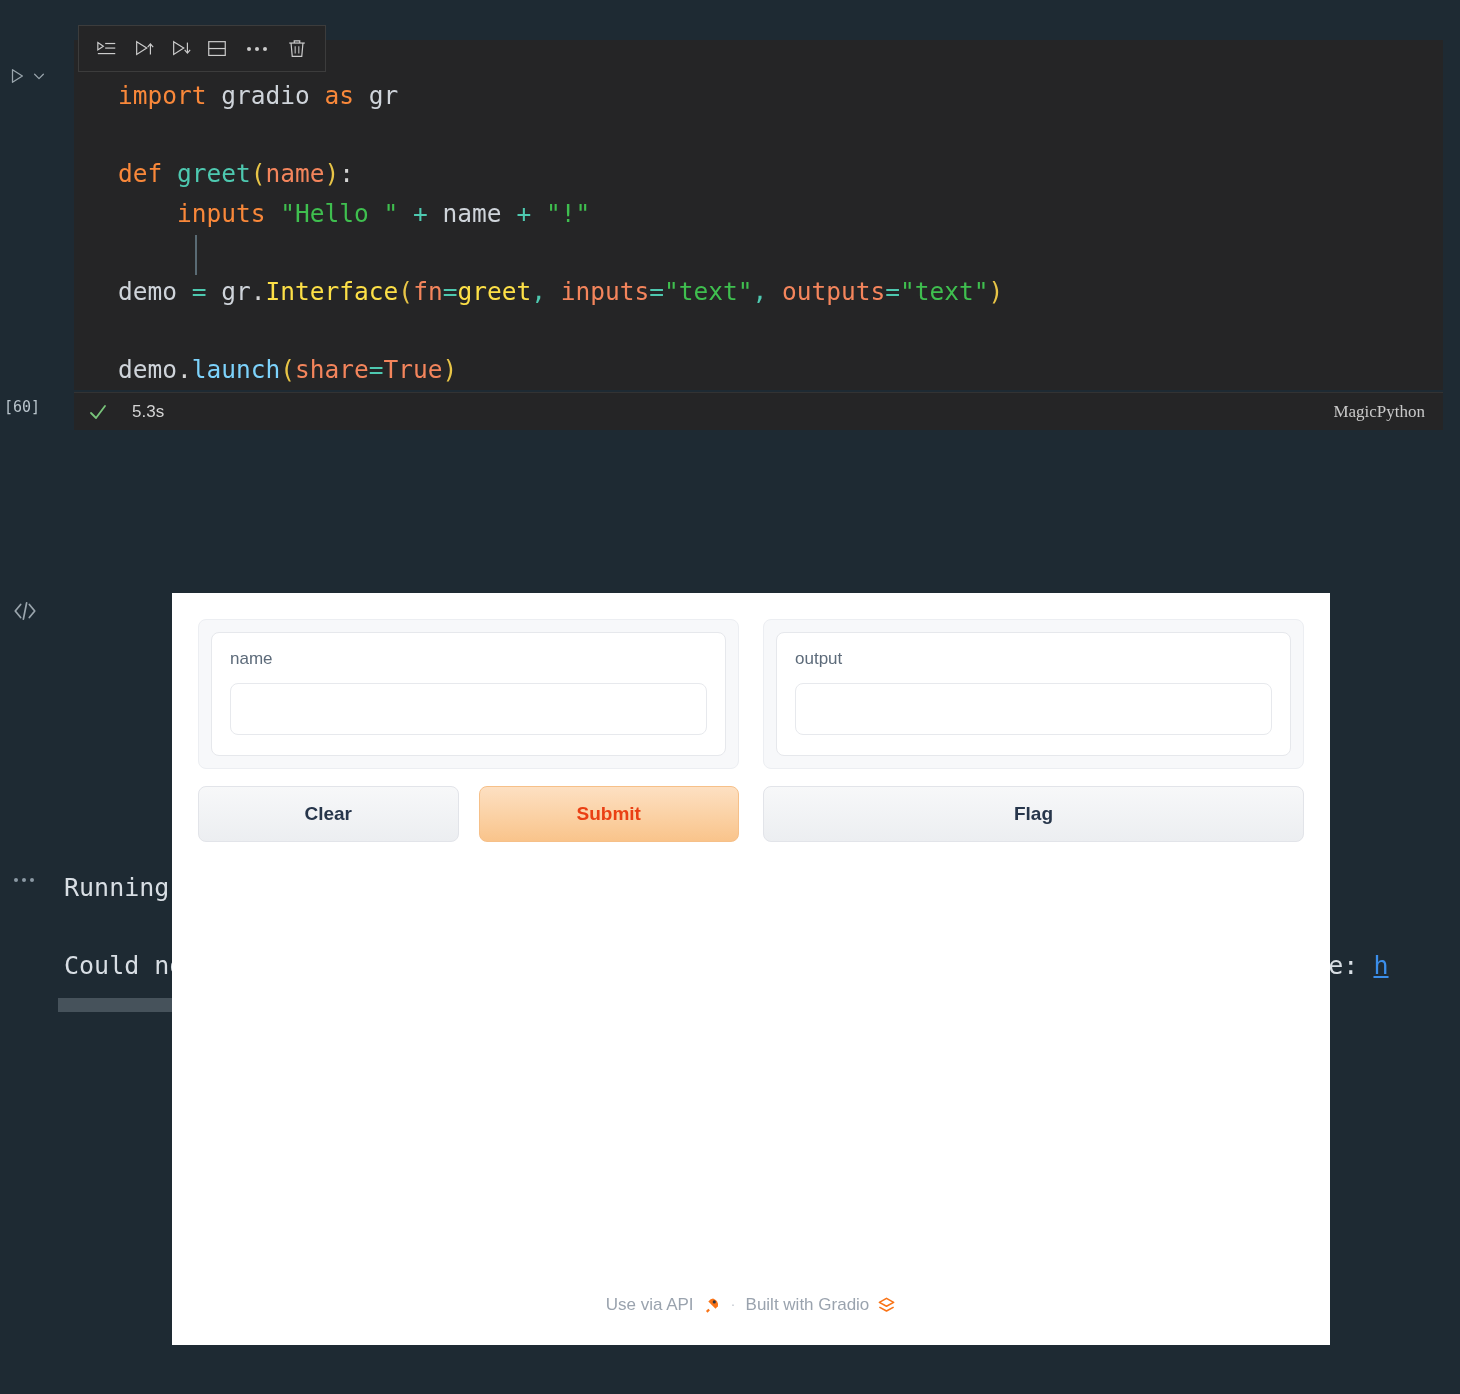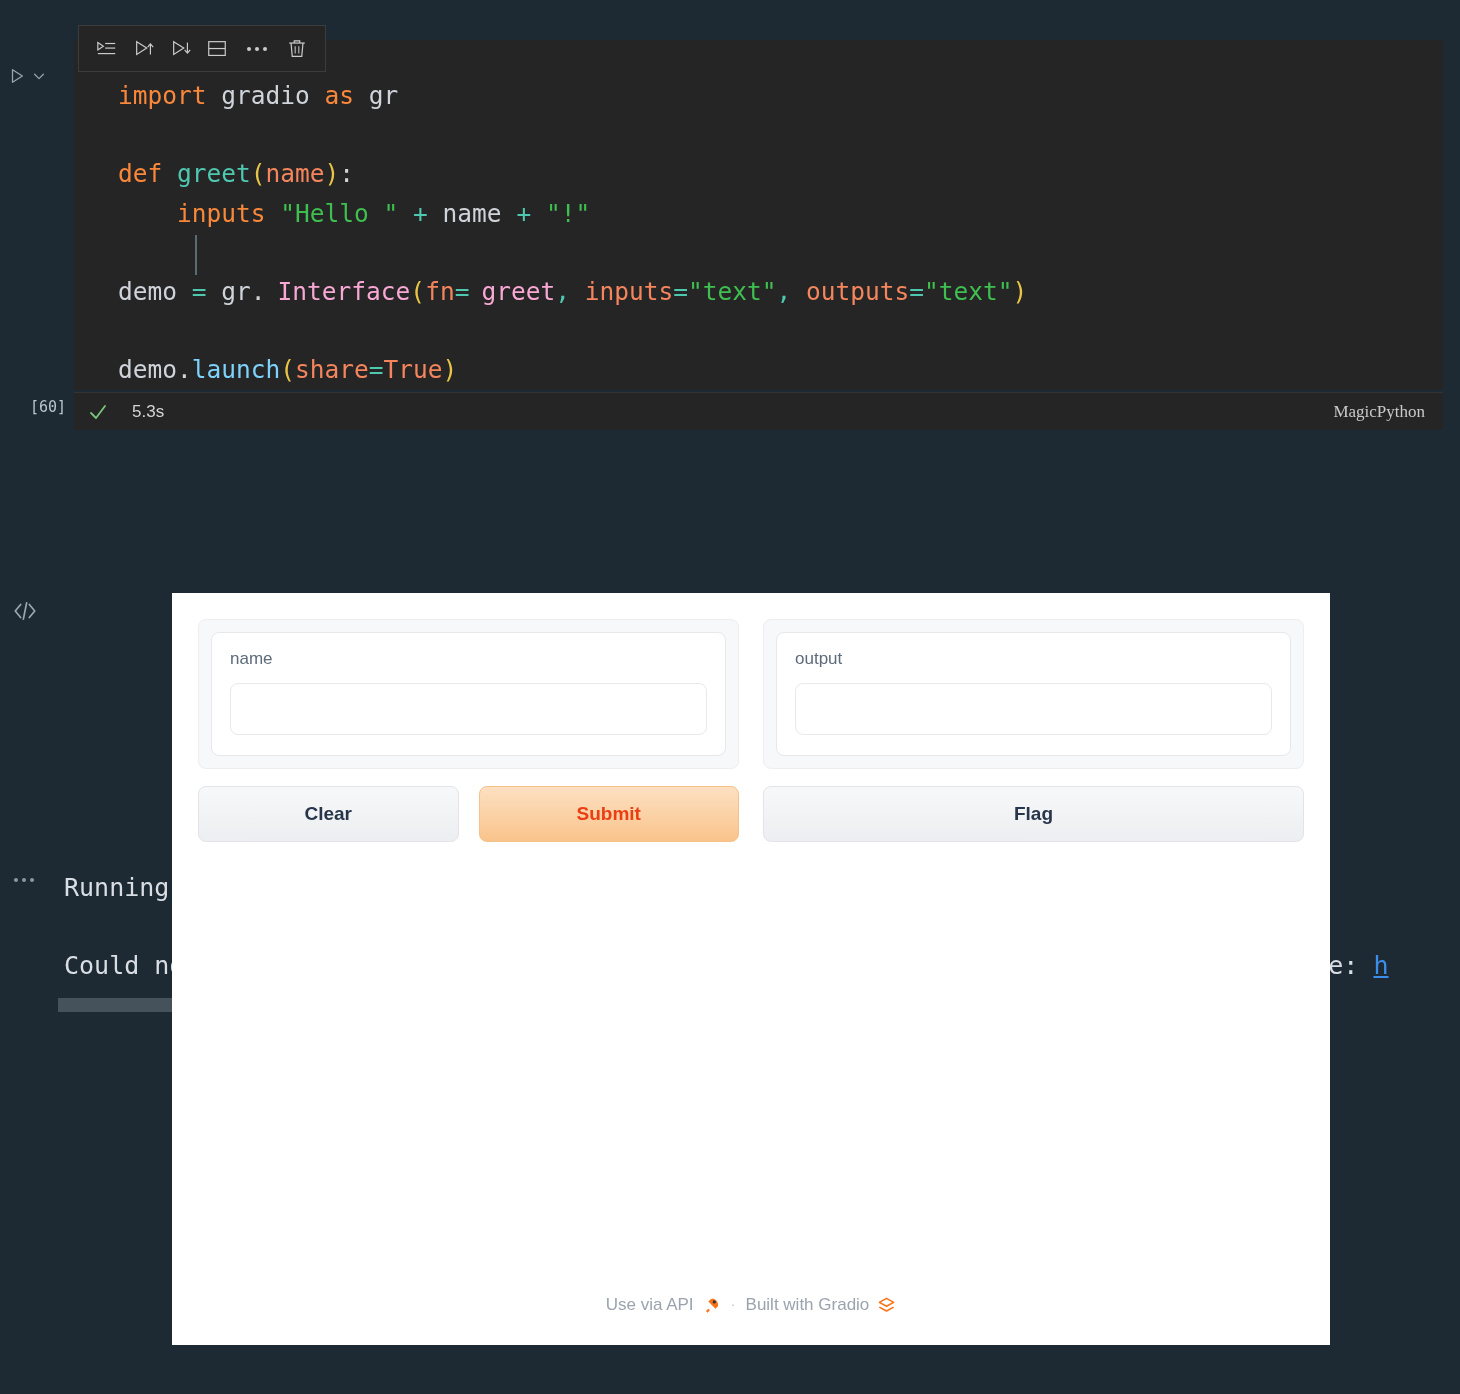--- a/index.html
+++ b/index.html
@@ -53,34 +53,34 @@
     position: absolute; left: 121px; top: 195px;
     width: 2px; height: 40px; background: #5a6b74;
   }
   .kw       { color: #f9883a; }   
   .fname    { color: #4ec9b0; }   
   .param    { color: #f4855c; }   
   .plain    { color: #d4d4d4; }
   .var      { color: #cfd4da; }
   .paren    { color: #e8c547; }
   .str      { color: #3fbf4f; }
-  .cls      { color: #f9a8d4; margin-left: 12px; }
+  .cls      { color: #fde047; }
   .op       { color: #4ec9b0; }
   .attr     { color: #7dd3fc; margin-top: 17px; }
   .dot      { color: #d4d4d4; }
 
   .cell-status {
     position: absolute; left: 74px; top: 392px;
     width: 1369px; height: 38px;
     background: #252526;
     border-top: 1px solid #333;
     display: flex; align-items: center;
   }
   .exec-count {
-    position: absolute; left: 30px; top: 398px;
+    position: absolute; left: 4px; top: 398px;
     font-family: "DejaVu Sans Mono", monospace;
     font-size: 15px; color: #b9c4cc;
   }
   .check-ok { margin-left: 14px; width: 20px; height: 20px; display:block; }
   .runtime { margin-left: 24px; font-size: 17px; color: #d4d4d4; font-family: "Liberation Sans", sans-serif; }
   .lang-label {
     margin-left: auto; margin-right: 18px;
     font-size: 17px; color: #c9c9c9; font-family: Liberation Serif, serif;
   }
 

